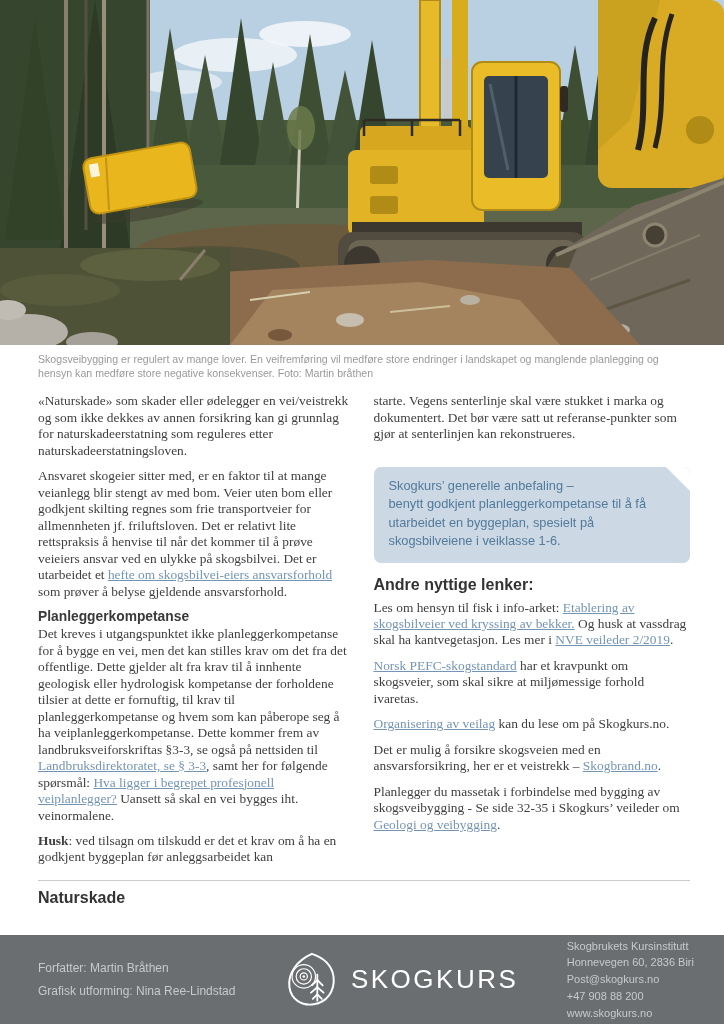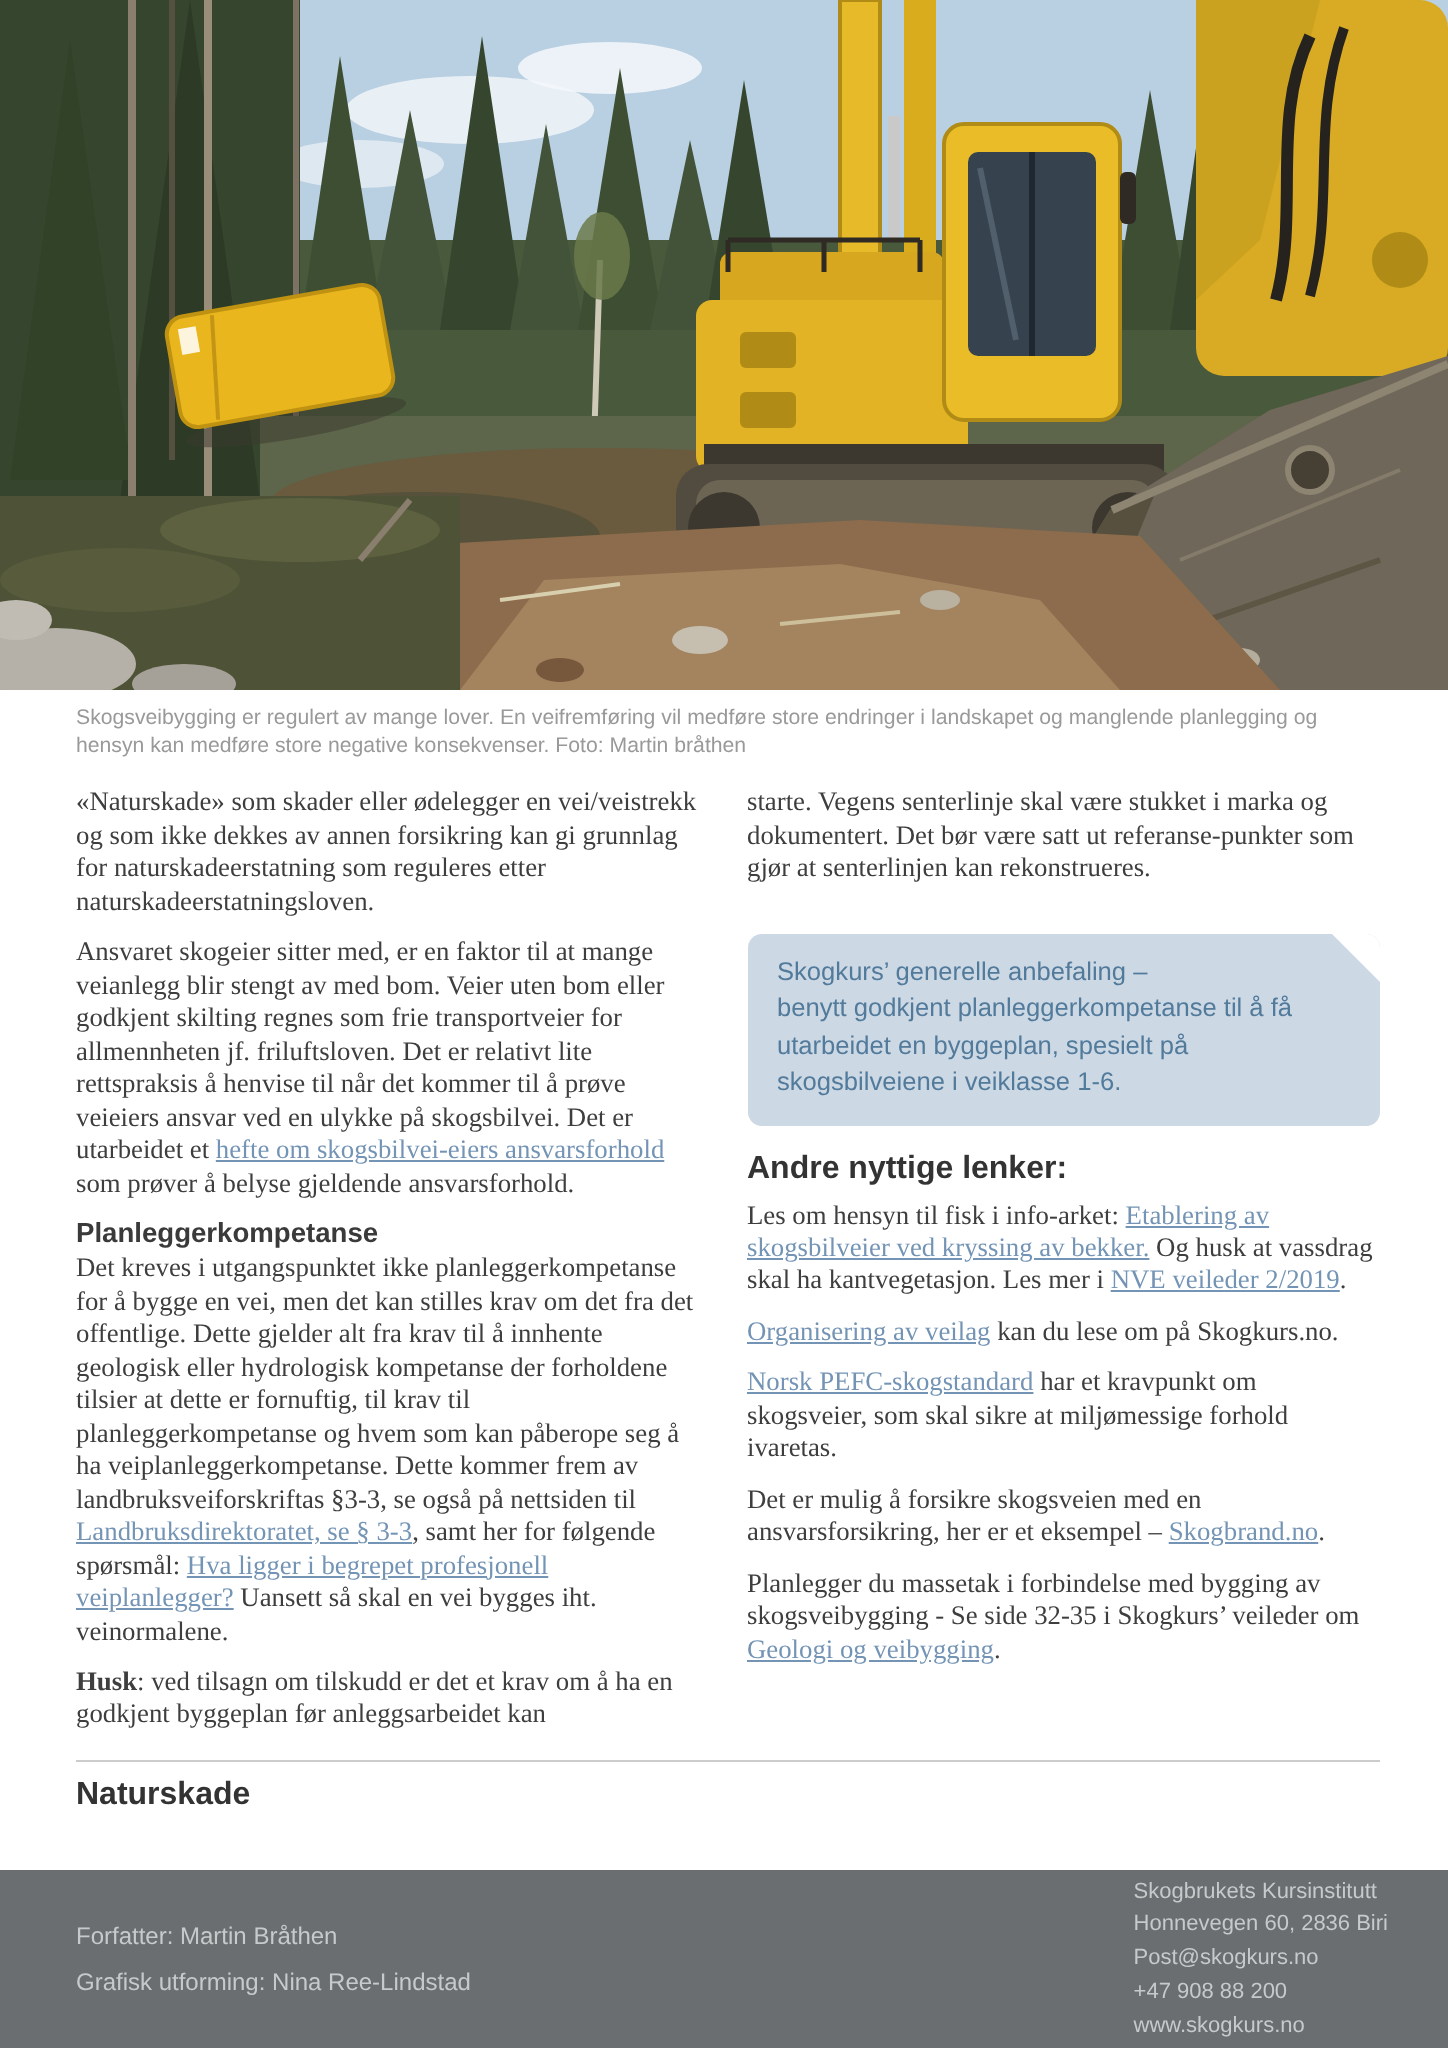--- a/index.html
+++ b/index.html
@@ -175,38 +175,57 @@
       <p><strong>Husk</strong><span>: ved tilsagn om tilskudd er det et krav om å ha en godkjent byggeplan før anleggsarbeidet kan</span></p>
     </div>
   <div class="col" id="col-right">
       <p><span>starte. Vegens senterlinje skal være stukket i marka og dokumentert. Det bør være satt ut referanse-punkter som gjør at senterlinjen kan rekonstrueres.</span></p>
       <div class="rec-box">
         <span class="cut"></span>
         <p>Skogkurs’ generelle anbefaling –<br>benytt godkjent planleggerkompetanse til å få utarbeidet en byggeplan, spesielt på skogsbilveiene i veiklasse 1-6.</p>
       </div>
       <h2>Andre nyttige lenker:</h2>
       <p><span>Les om hensyn til fisk i info-arket: </span><a href="#" class="lnk">Etablering av skogsbilveier ved kryssing av bekker.</a><span> Og husk at vassdrag skal ha kantvegetasjon. Les mer i </span><a href="#" class="lnk">NVE veileder 2/2019</a><span>.</span></p>
+      <p><a href="#" class="lnk">Norsk PEFC-skogstandard</a><span> har et kravpunkt om skogsveier, som skal sikre at miljømessige forhold ivaretas.</span></p>
       <p><a href="#" class="lnk">Organisering av veilag</a><span> kan du lese om på Skogkurs.no.</span></p>
-      <p><a href="#" class="lnk">Norsk PEFC-skogstandard</a><span> har et kravpunkt om skogsveier, som skal sikre at miljømessige forhold ivaretas.</span></p>
-      <p><span>Det er mulig å forsikre skogsveien med en ansvarsforsikring, her er et eksempel – </span><a href="#" class="lnk">Skogbrand.no</a><span>.</span></p>
+      <p><span>Det er mulig å forsikre skogsveien med en ansvarsforsikring, her er et veistrekk – </span><a href="#" class="lnk">Skogbrand.no</a><span>.</span></p>
       <p><span>Planlegger du massetak i forbindelse med bygging av skogsveibygging - Se side 32-35 i Skogkurs’ veileder om </span><a href="#" class="lnk">Geologi og veibygging</a><span>.</span></p>
     </div>
 </main>
 
 <hr class="rule">
 
 <section class="refs">
   <h2>Naturskade</h2>
 </section>
 
 <footer>
   <div class="credits" id="footer-credits">
       <div>Forfatter: Martin Bråthen</div>
       <div>Grafisk utforming: Nina Ree-Lindstad</div>
     </div>
+  <div class="brand-group">
+    <svg width="54" height="58" viewBox="0 0 60 62" aria-hidden="true">
+      <path d="M31 2 C15 9 4 23 6 39 C8 53 20 60 33 58 C47 56 57 44 55 27 C53 14 43 6 31 2 Z" fill="none" stroke="#ffffff" stroke-width="2.2"></path>
+      <circle cx="22" cy="27" r="4" fill="none" stroke="#ffffff" stroke-width="1.3"></circle>
+      <circle cx="22" cy="27" r="8.5" fill="none" stroke="#ffffff" stroke-width="1.3"></circle>
+      <circle cx="22" cy="27" r="13" fill="none" stroke="#ffffff" stroke-width="1.3"></circle>
+      <circle cx="22" cy="27" r="1.4" fill="#ffffff"></circle>
+      <g stroke="#ffffff" stroke-width="2" stroke-linecap="round">
+        <line x1="37" y1="54" x2="37" y2="25"></line>
+        <line x1="37" y1="31" x2="31" y2="37"></line>
+          <line x1="37" y1="31" x2="43" y2="37"></line>
+        <line x1="37" y1="39" x2="30" y2="45"></line>
+          <line x1="37" y1="39" x2="44" y2="45"></line>
+        <line x1="37" y1="47" x2="32" y2="52"></line>
+          <line x1="37" y1="47" x2="42" y2="52"></line>
+      </g>
+    </svg>
+    <span class="wordmark">SKOGKURS</span>
+  </div>
   <div class="contact" id="footer-contact">
       <div>Skogbrukets Kursinstitutt</div>
       <div>Honnevegen 60, 2836 Biri</div>
       <div>Post@skogkurs.no</div>
       <div>+47 908 88 200</div>
       <div>www.skogkurs.no</div>
     </div>
 </footer>
 
 </body></html>

